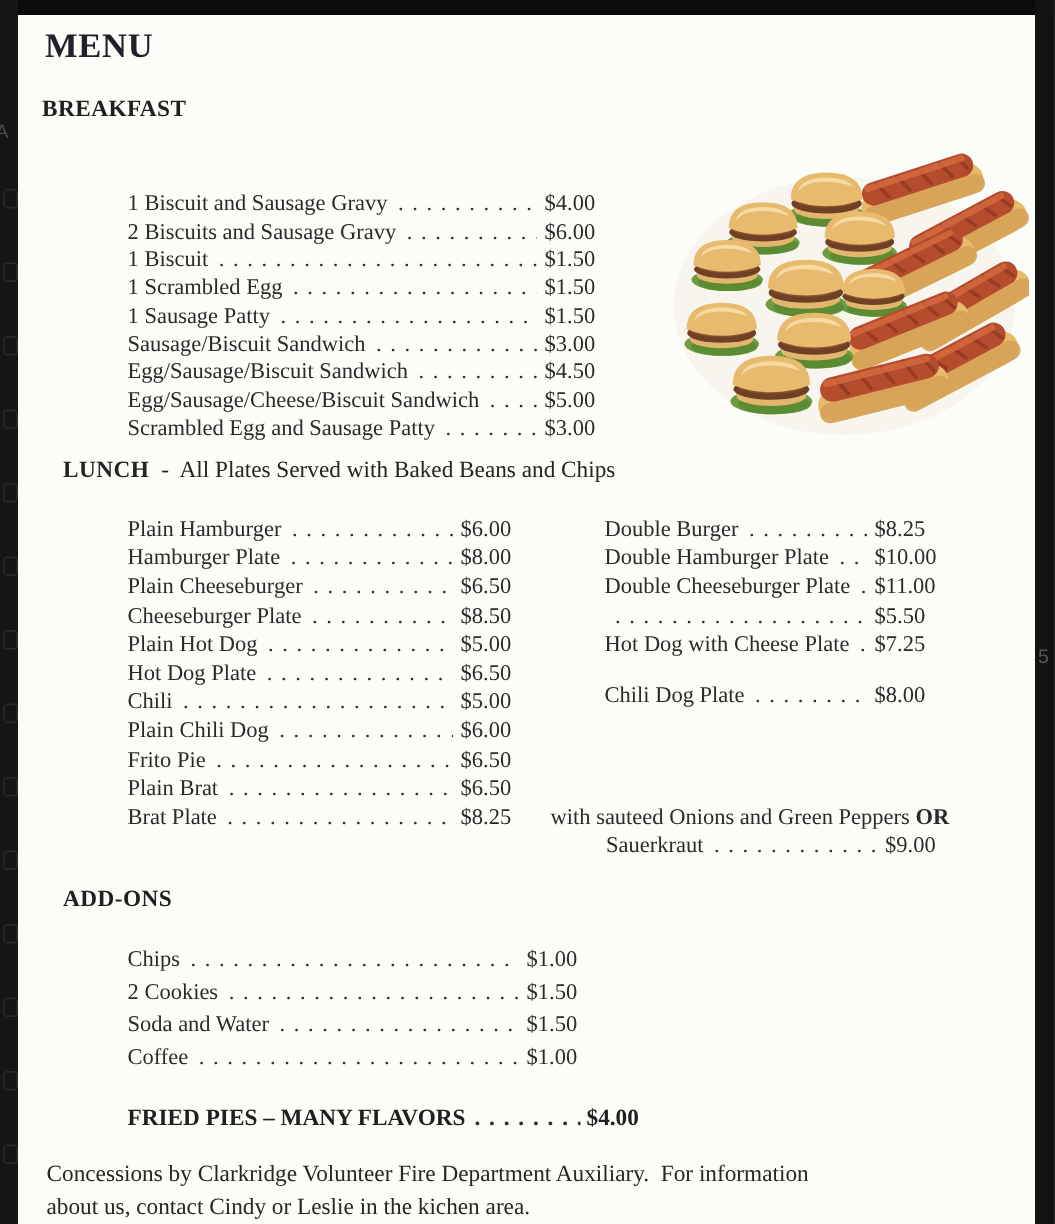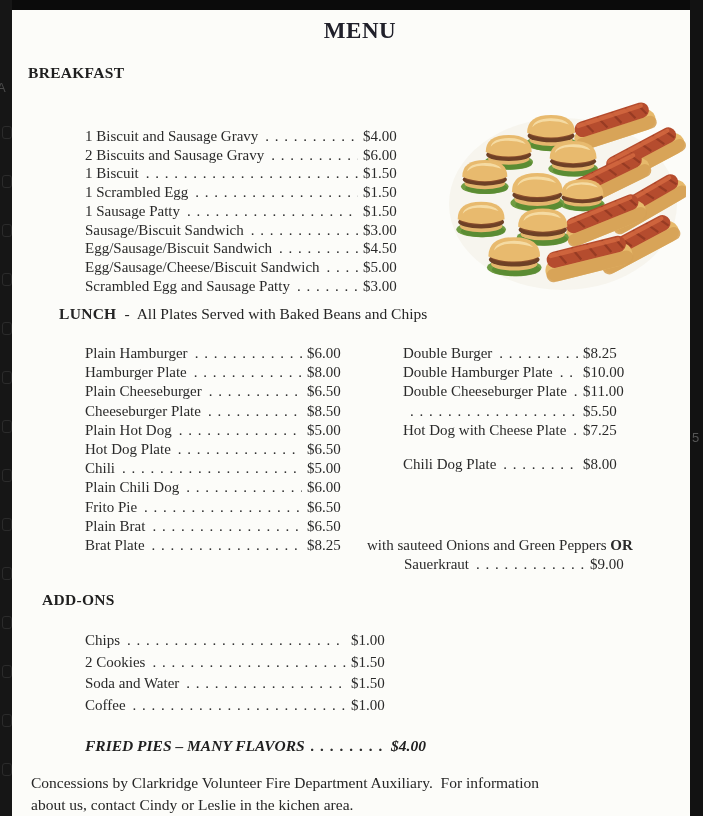--- a/index.html
+++ b/index.html
@@ -8,26 +8,26 @@
   
   .edge-top{position:absolute;left:0;top:0;width:703px;height:10px;background:#0b0b0b;}
   .edge-left{position:absolute;left:0;top:0;width:12px;height:816px;background:#161616;}
   .edge-right{position:absolute;right:0;top:0;width:13px;height:816px;background:#121212;}
   .slot{position:absolute;left:2px;width:8px;height:11px;border:1px solid #2b2b2b;border-radius:3px;}
   .edge-glyph{position:absolute;color:#4a4a4a;font-family:"Liberation Sans",sans-serif;font-size:13px;}
   .edge-left .edge-glyph{left:-3px;top:80px;}
   .edge-right .edge-glyph{left:2px;top:430px;color:#555;}
   
   .page{position:absolute;left:12px;top:10px;width:678px;height:806px;background:#fcfcf9;color:#2a2a2a;}
-  .menu-title{position:absolute;left:18px;right:0;top:8px;text-align:center;
+  .menu-title{position:absolute;left:18px;right:0;top:8px;text-align:left;
               font-size:23px;font-weight:bold;letter-spacing:.5px;color:#20202a;}
   .sec-h{position:absolute;font-size:15.5px;font-weight:bold;color:#1f1f1f;letter-spacing:.3px;}
   .h-breakfast{left:16px;top:54px;}
   .lunch-heading{position:absolute;left:30px;top:295px;font-size:15.5px;color:#242424;}
-  .lunch-heading b{letter-spacing:.3px;margin-left:17px;}
+  .lunch-heading b{letter-spacing:.3px;}
   .lunch-heading .dash{margin:0 7px 0 8px;}
   .h-addons{left:30px;top:581px;}
   
   .list{position:absolute;}
   .row{display:flex;align-items:baseline;font-size:15px;}
   .item-name{white-space:nowrap;flex:none;}
   .leader{flex:1 1 auto;overflow:hidden;white-space:nowrap;margin:0 5px 0 7px;color:#2e2e2e;}
   .leader::before{content:". . . . . . . . . . . . . . . . . . . . . . . . . . . . . . . . . . . . . . . . . . . . . . . . . . . . . . . . . . . .";
                   letter-spacing:1px;}
   .price{flex:none;text-align:left;white-space:nowrap;}
@@ -40,21 +40,21 @@
   .lunch-left .price{min-width:50px;}
   .lunch-right .price{min-width:52px;}
   .lunch-right .row:last-child{margin-top:15px;}
   .brat-note{position:absolute;left:355px;top:526px;width:302px;font-size:15px;line-height:19.2px;}
   .brat-note .line2{display:flex;align-items:baseline;margin-left:37px;width:230px;}
   .brat-note .line2 .price{min-width:44px;}
   .addons-list{left:73px;top:620px;width:312px;}
   .addons-list .row{line-height:21.7px;}
   .addons-list .price{min-width:46px;}
   .fried-row{position:absolute;left:73px;top:727px;width:350px;display:flex;align-items:center;
-             font-weight:bold;font-size:15.5px;color:#1f1f1f;font-style:italic;}
+             font-weight:bold;font-size:15.5px;color:#1f1f1f;}
   .fried-row .leader{margin:0 4px 0 6px;}
   .fried-row .price{flex:none;min-width:44px;}
   .footer{position:absolute;left:19px;top:762px;width:645px;font-size:15.5px;line-height:22px;color:#262626;}
   .footer div{white-space:pre-wrap;}
   .photo{position:absolute;left:436px;top:86px;width:238px;height:198px;}
 </style>
 </head>
 <body>
 
 <div class="screen">

